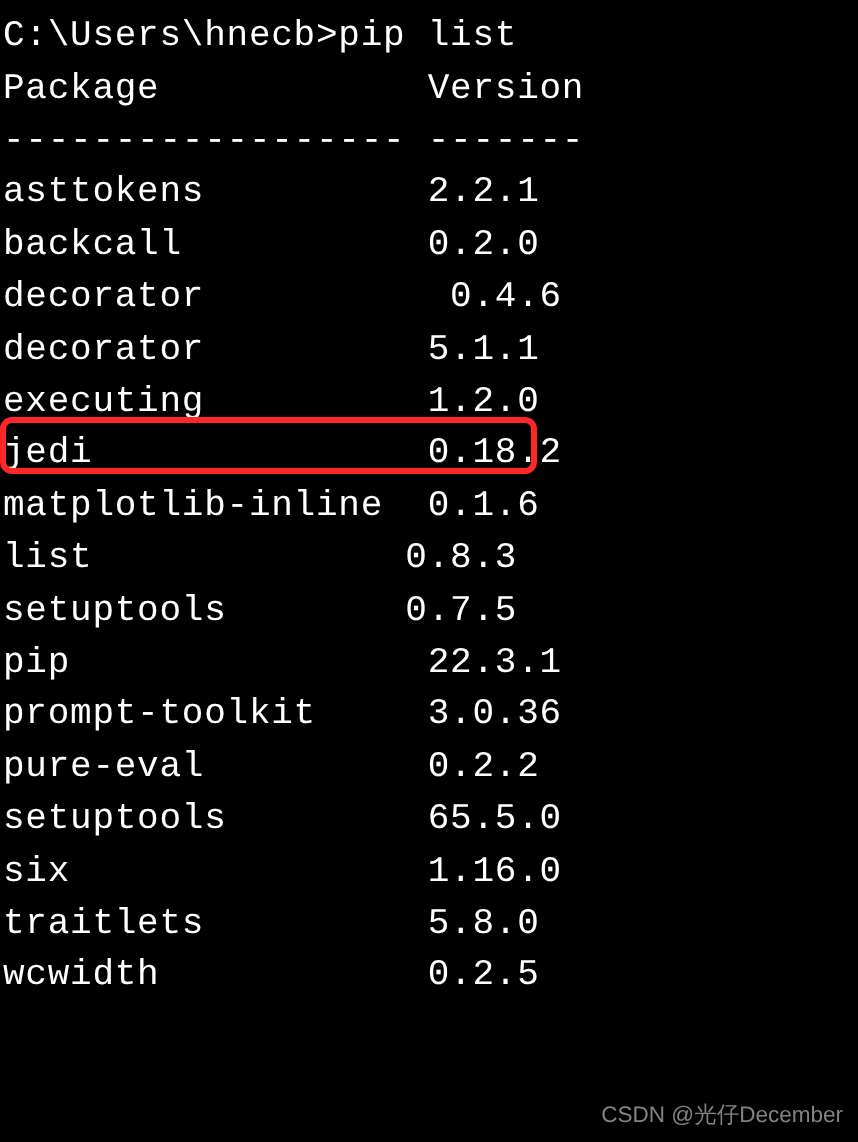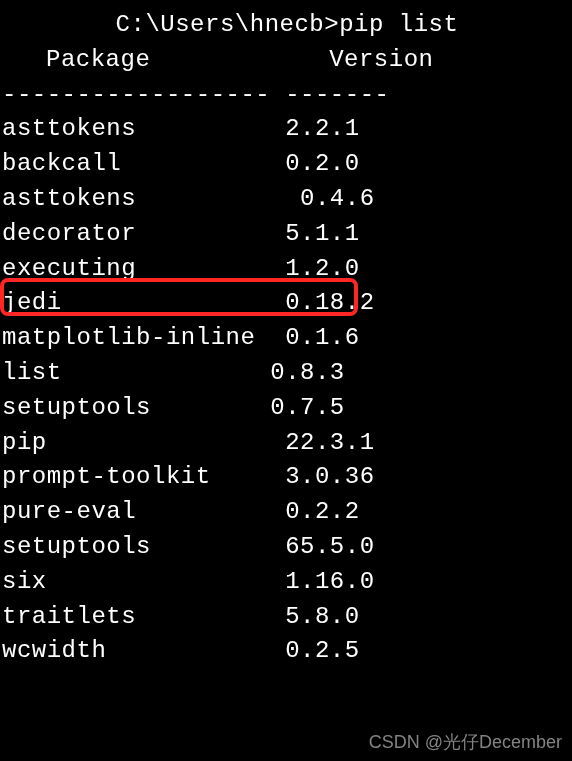--- a/index.html
+++ b/index.html
@@ -15,62 +15,60 @@
       line-height: 1.45;
       width: 572px;
       height: 761px;
       overflow: hidden;
       position: relative;
       padding: 8px 0 0 2px;
       letter-spacing: 0.5px;
     }
     .prompt-line {
       white-space: pre;
-      text-align: center;
     }
     .header-row {
       white-space: pre;
-      margin-left: 44px;
     }
     .separator-row {
       white-space: pre;
     }
     .package-row {
       white-space: pre;
       position: relative;
     }
     .highlight-box {
       position: absolute;
       border: 4px solid #ff2626;
       border-radius: 8px;
       pointer-events: none;
       z-index: 5;
     }
     .watermark {
       position: absolute;
       bottom: 6px;
       right: 10px;
-      font-size: 18px;
+      font-size: 15px;
       color: #9a9a9a;
       font-family: sans-serif;
       opacity: 0.85;
       letter-spacing: 0;
       margin-top: 15px;
     }
   </style>
 </head>
 <body>
 
 <div class="prompt-line"><span>C:\Users\hnecb&gt;</span><span>pip list</span></div>
 <div class="header-row">Package            Version</div>
 <div class="separator-row">------------------ -------</div>
 <div id="package-list">
     <div class="package-row">asttokens          2.2.1</div>
     <div class="package-row">backcall           0.2.0</div>
-    <div class="package-row">asttokens           0.4.6</div>
+    <div class="package-row">decorator           0.4.6</div>
     <div class="package-row">decorator          5.1.1</div>
     <div class="package-row">executing          1.2.0</div>
     <div class="package-row">jedi               0.18.2</div>
     <div class="package-row">matplotlib-inline  0.1.6</div>
     <div class="package-row">list              0.8.3</div>
     <div class="package-row">setuptools        0.7.5</div>
     <div class="package-row">pip                22.3.1</div>
     <div class="package-row">prompt-toolkit     3.0.36</div>
     <div class="package-row">pure-eval          0.2.2</div>
     <div class="package-row">setuptools         65.5.0</div>

